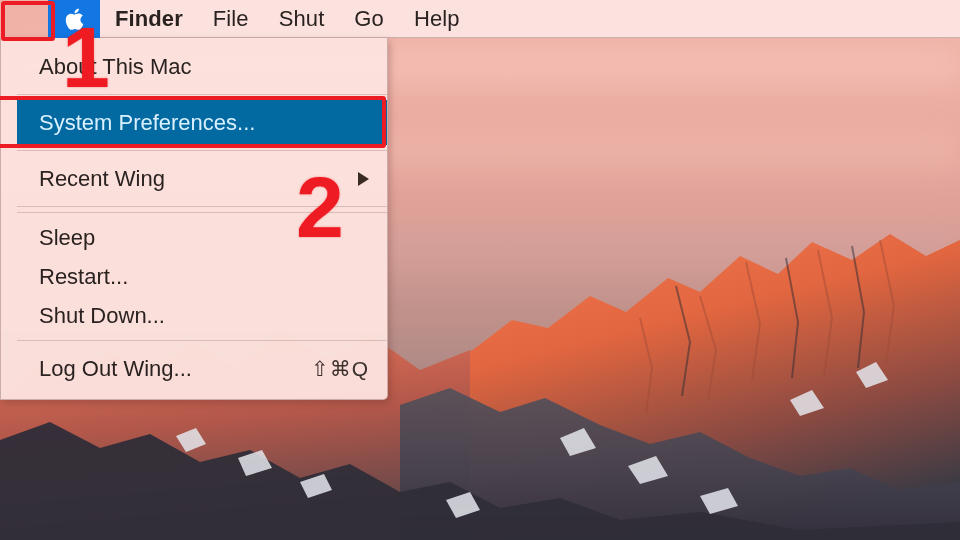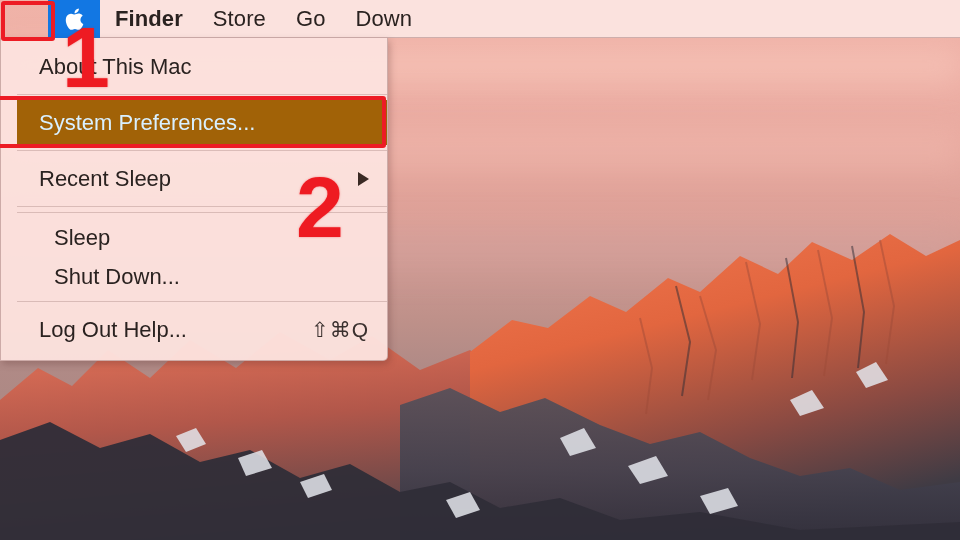--- a/index.html
+++ b/index.html
@@ -72,25 +72,25 @@
     padding:6px 0 8px 16px;
   }
   .mi {
     position:relative;
     height:45px;
     display:flex; align-items:center;
     padding:0 18px 0 22px;
     font-size:22px; color:#2a2220;
     white-space:nowrap;
   }
-  .mi.tight { height:39px;margin-left:15px; }
+  .mi.tight { height:39px; }
   .mi .label { flex:1 1 auto; }
   .mi .shortcut { font-size:21px; color:#3a302e; letter-spacing:1px; }
   .mi.selected {
-    background:#a16207;
+    background:#0369a1;
   }
   .mi.selected .label { color:#d9f0ff; }
   .sep {
     height:1px; margin:5px 0;
     background:rgba(150,112,110,.32);
   }
   .submenu-arrow {
     width:0; height:0;
     border-top:7px solid transparent;
     border-bottom:7px solid transparent;
@@ -192,61 +192,65 @@
   <div id="apple-menu-cell">
     <span>
       <svg viewBox="0 0 170 200" aria-hidden="true">
         <path fill="#ffffff" d="M134.6 106.4c-.2-21.1 17.2-31.2 18-31.7-9.8-14.3-25-16.3-30.4-16.5-13-1.3-25.3 7.6-31.9 7.6-6.6 0-16.7-7.4-27.4-7.2-14.1.2-27.1 8.2-34.3 20.8-14.6 25.4-3.7 63 10.5 83.6 7 10.1 15.3 21.4 26.2 21 10.5-.4 14.5-6.8 27.2-6.8 12.7 0 16.3 6.8 27.4 6.6 11.3-.2 18.5-10.3 25.4-20.4 8-11.7 11.3-23 11.5-23.6-.3-.1-22-8.5-22.2-33.4z"></path>
         <path fill="#ffffff" d="M113.9 44.7c5.8-7 9.7-16.8 8.6-26.5-8.3.3-18.4 5.5-24.4 12.5-5.3 6.2-10 16.2-8.7 25.7 9.3.7 18.7-4.7 24.5-11.7z"></path>
       </svg>
     </span>
   </div>
 
   <div class="mb-item bold">Finder</div>
-  <div class="mb-item">Store</div>
+  <div class="mb-item">File</div>
+  <div class="mb-item">Shut</div>
   <div class="mb-item">Go</div>
-  <div class="mb-item">Down</div>
+  <div class="mb-item">Help</div>
 </div>
 
 <div id="apple-menu">
 
   <div class="mi">
     <span class="label">About This Mac</span>
   </div>
 
   <div class="sep"></div>
 
   <div class="mi selected">
     <span class="label">System Preferences...</span>
   </div>
 
 
   <div class="sep"></div>
 
   <div class="mi">
-    <span class="label">Recent Sleep</span>
+    <span class="label">Recent Wing</span>
     <span class="submenu-arrow"></span>
   </div>
 
   <div class="sep"></div>
 
 
   <div class="sep"></div>
 
   <div class="mi tight">
     <span class="label">Sleep</span>
   </div>
   <div class="mi tight">
+    <span class="label">Restart...</span>
+  </div>
+  <div class="mi tight">
     <span class="label">Shut Down...</span>
   </div>
 
   <div class="sep"></div>
 
   <div class="mi">
-    <span class="label">Log Out Help...</span>
+    <span class="label">Log Out Wing...</span>
     <span class="shortcut">⇧⌘Q</span>
   </div>
 </div>
 
 <div class="annot-box" id="annot-box-apple"></div>
 <div class="annot-box" id="annot-box-syspref"></div>
 <div class="annot-num" id="annot-num-1">1</div>
 <div class="annot-num" id="annot-num-2">2</div>
 
 </body></html>

